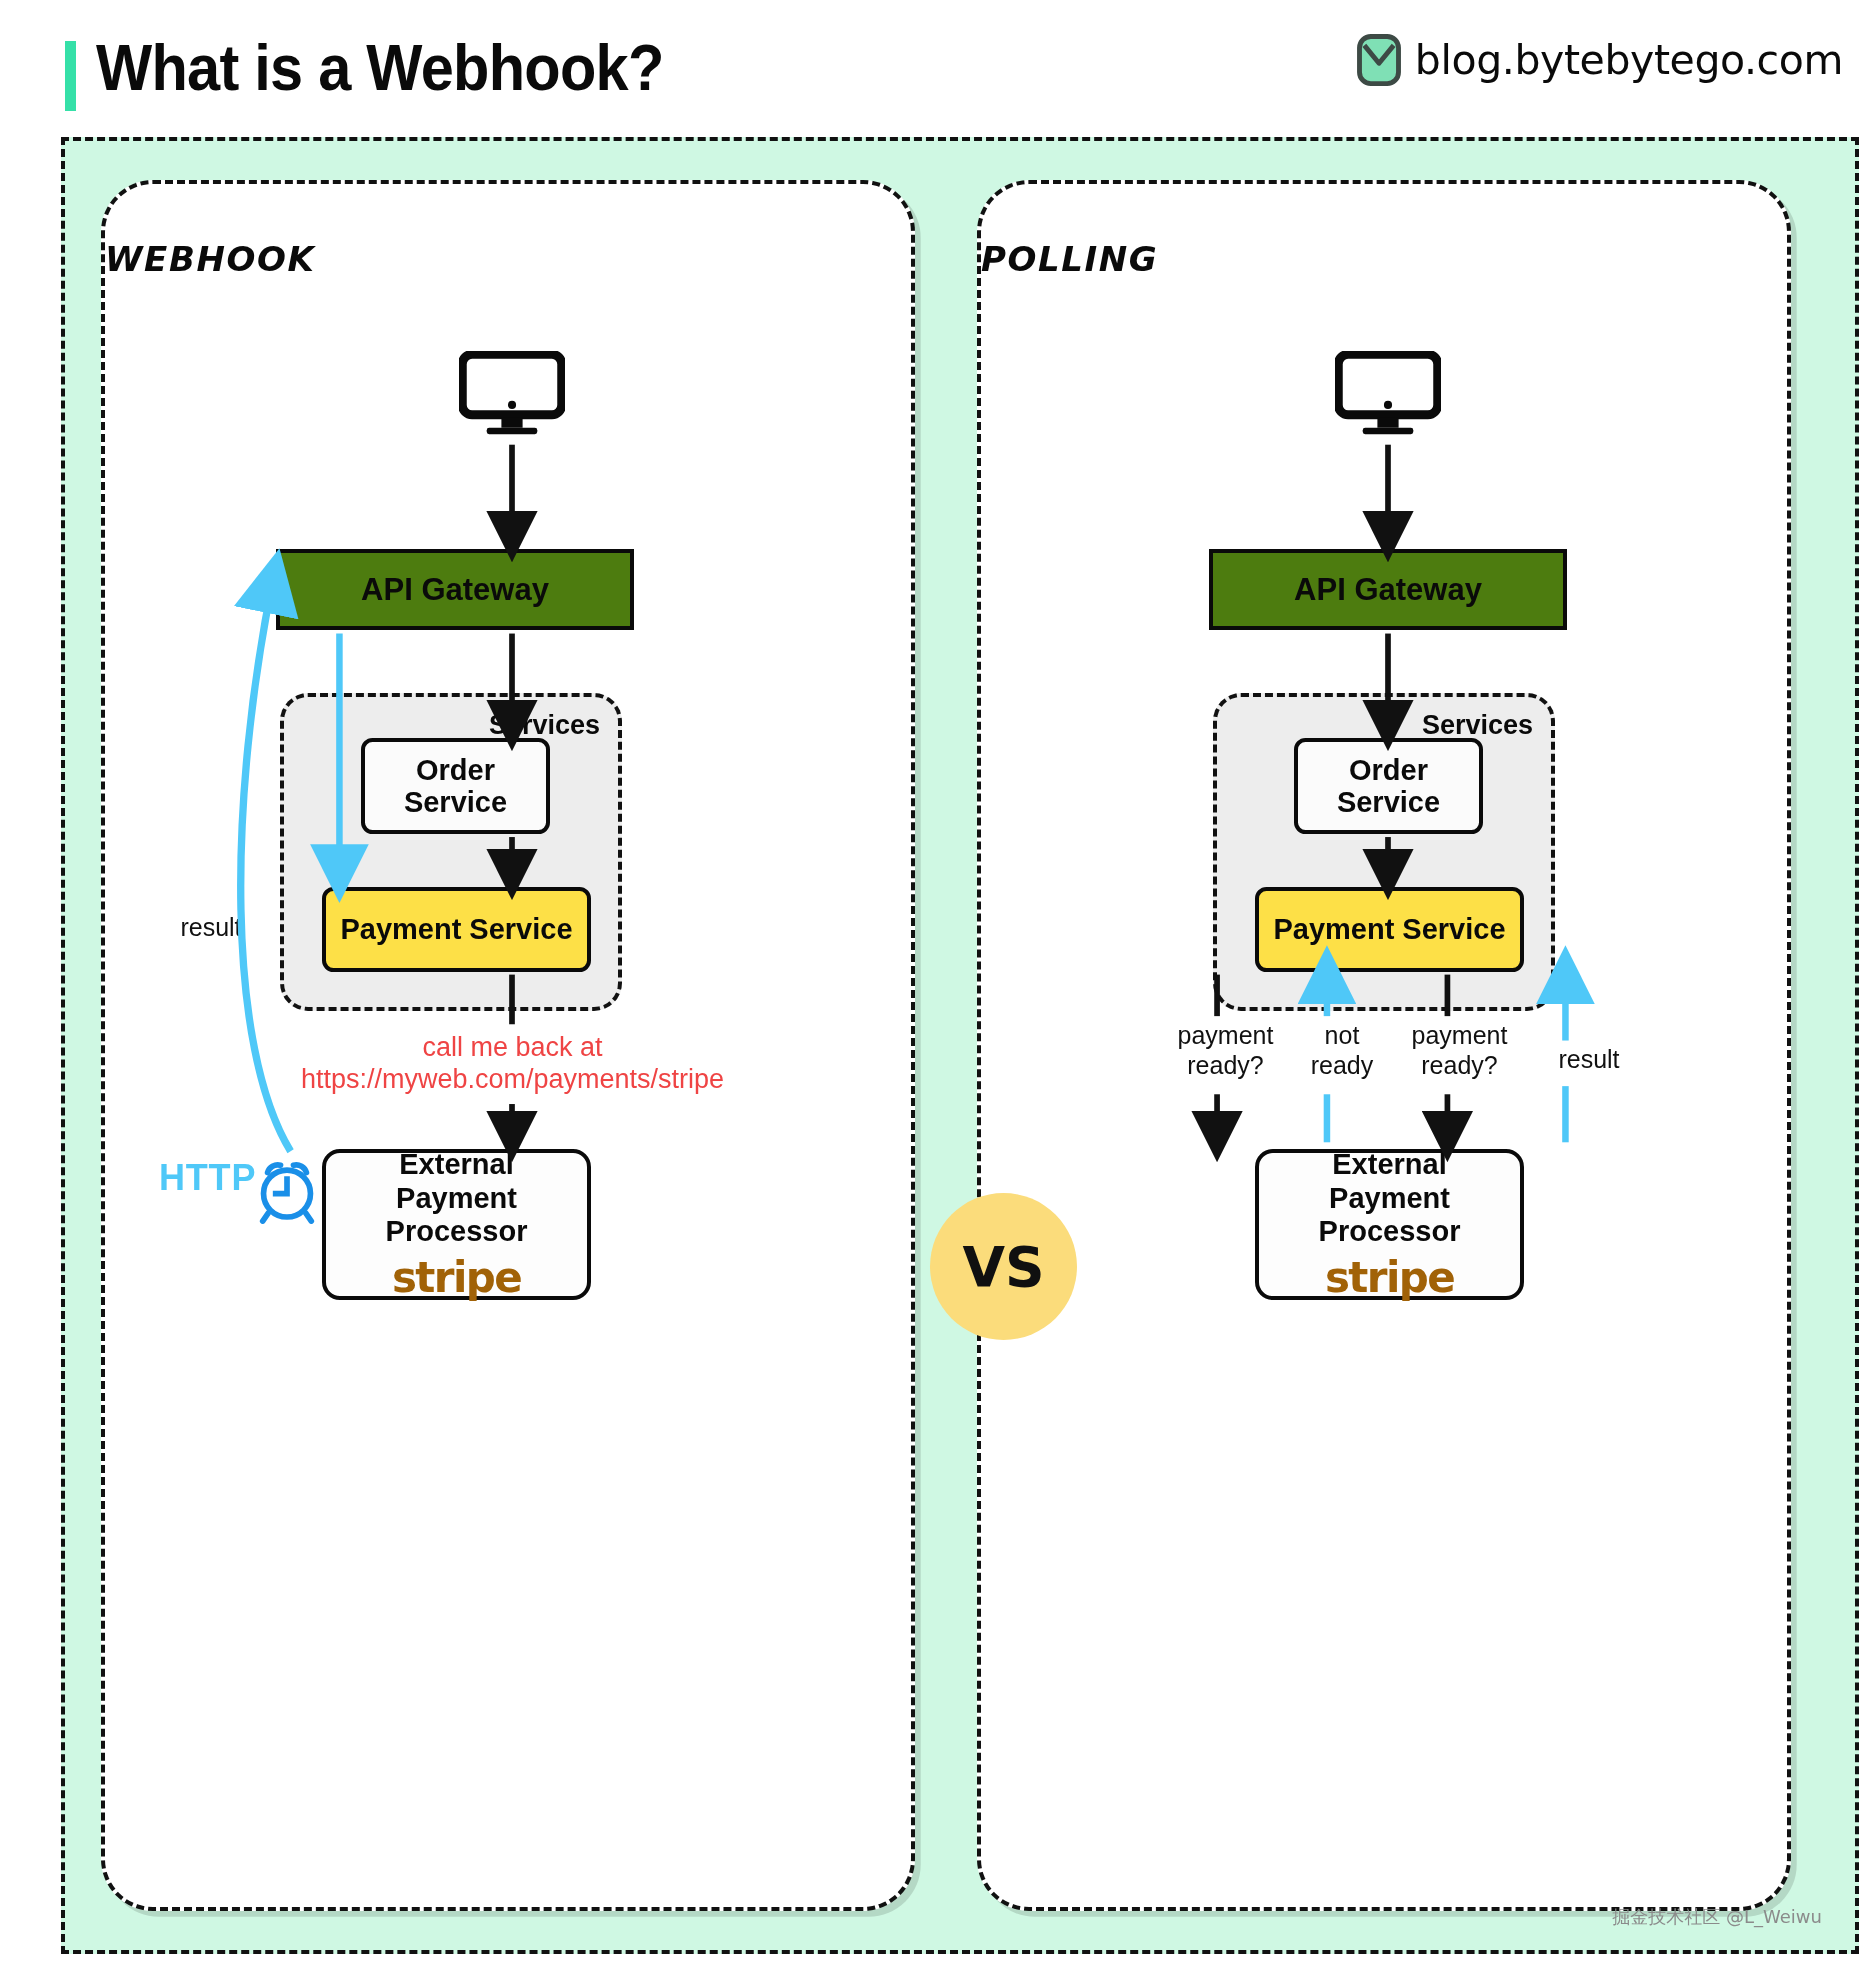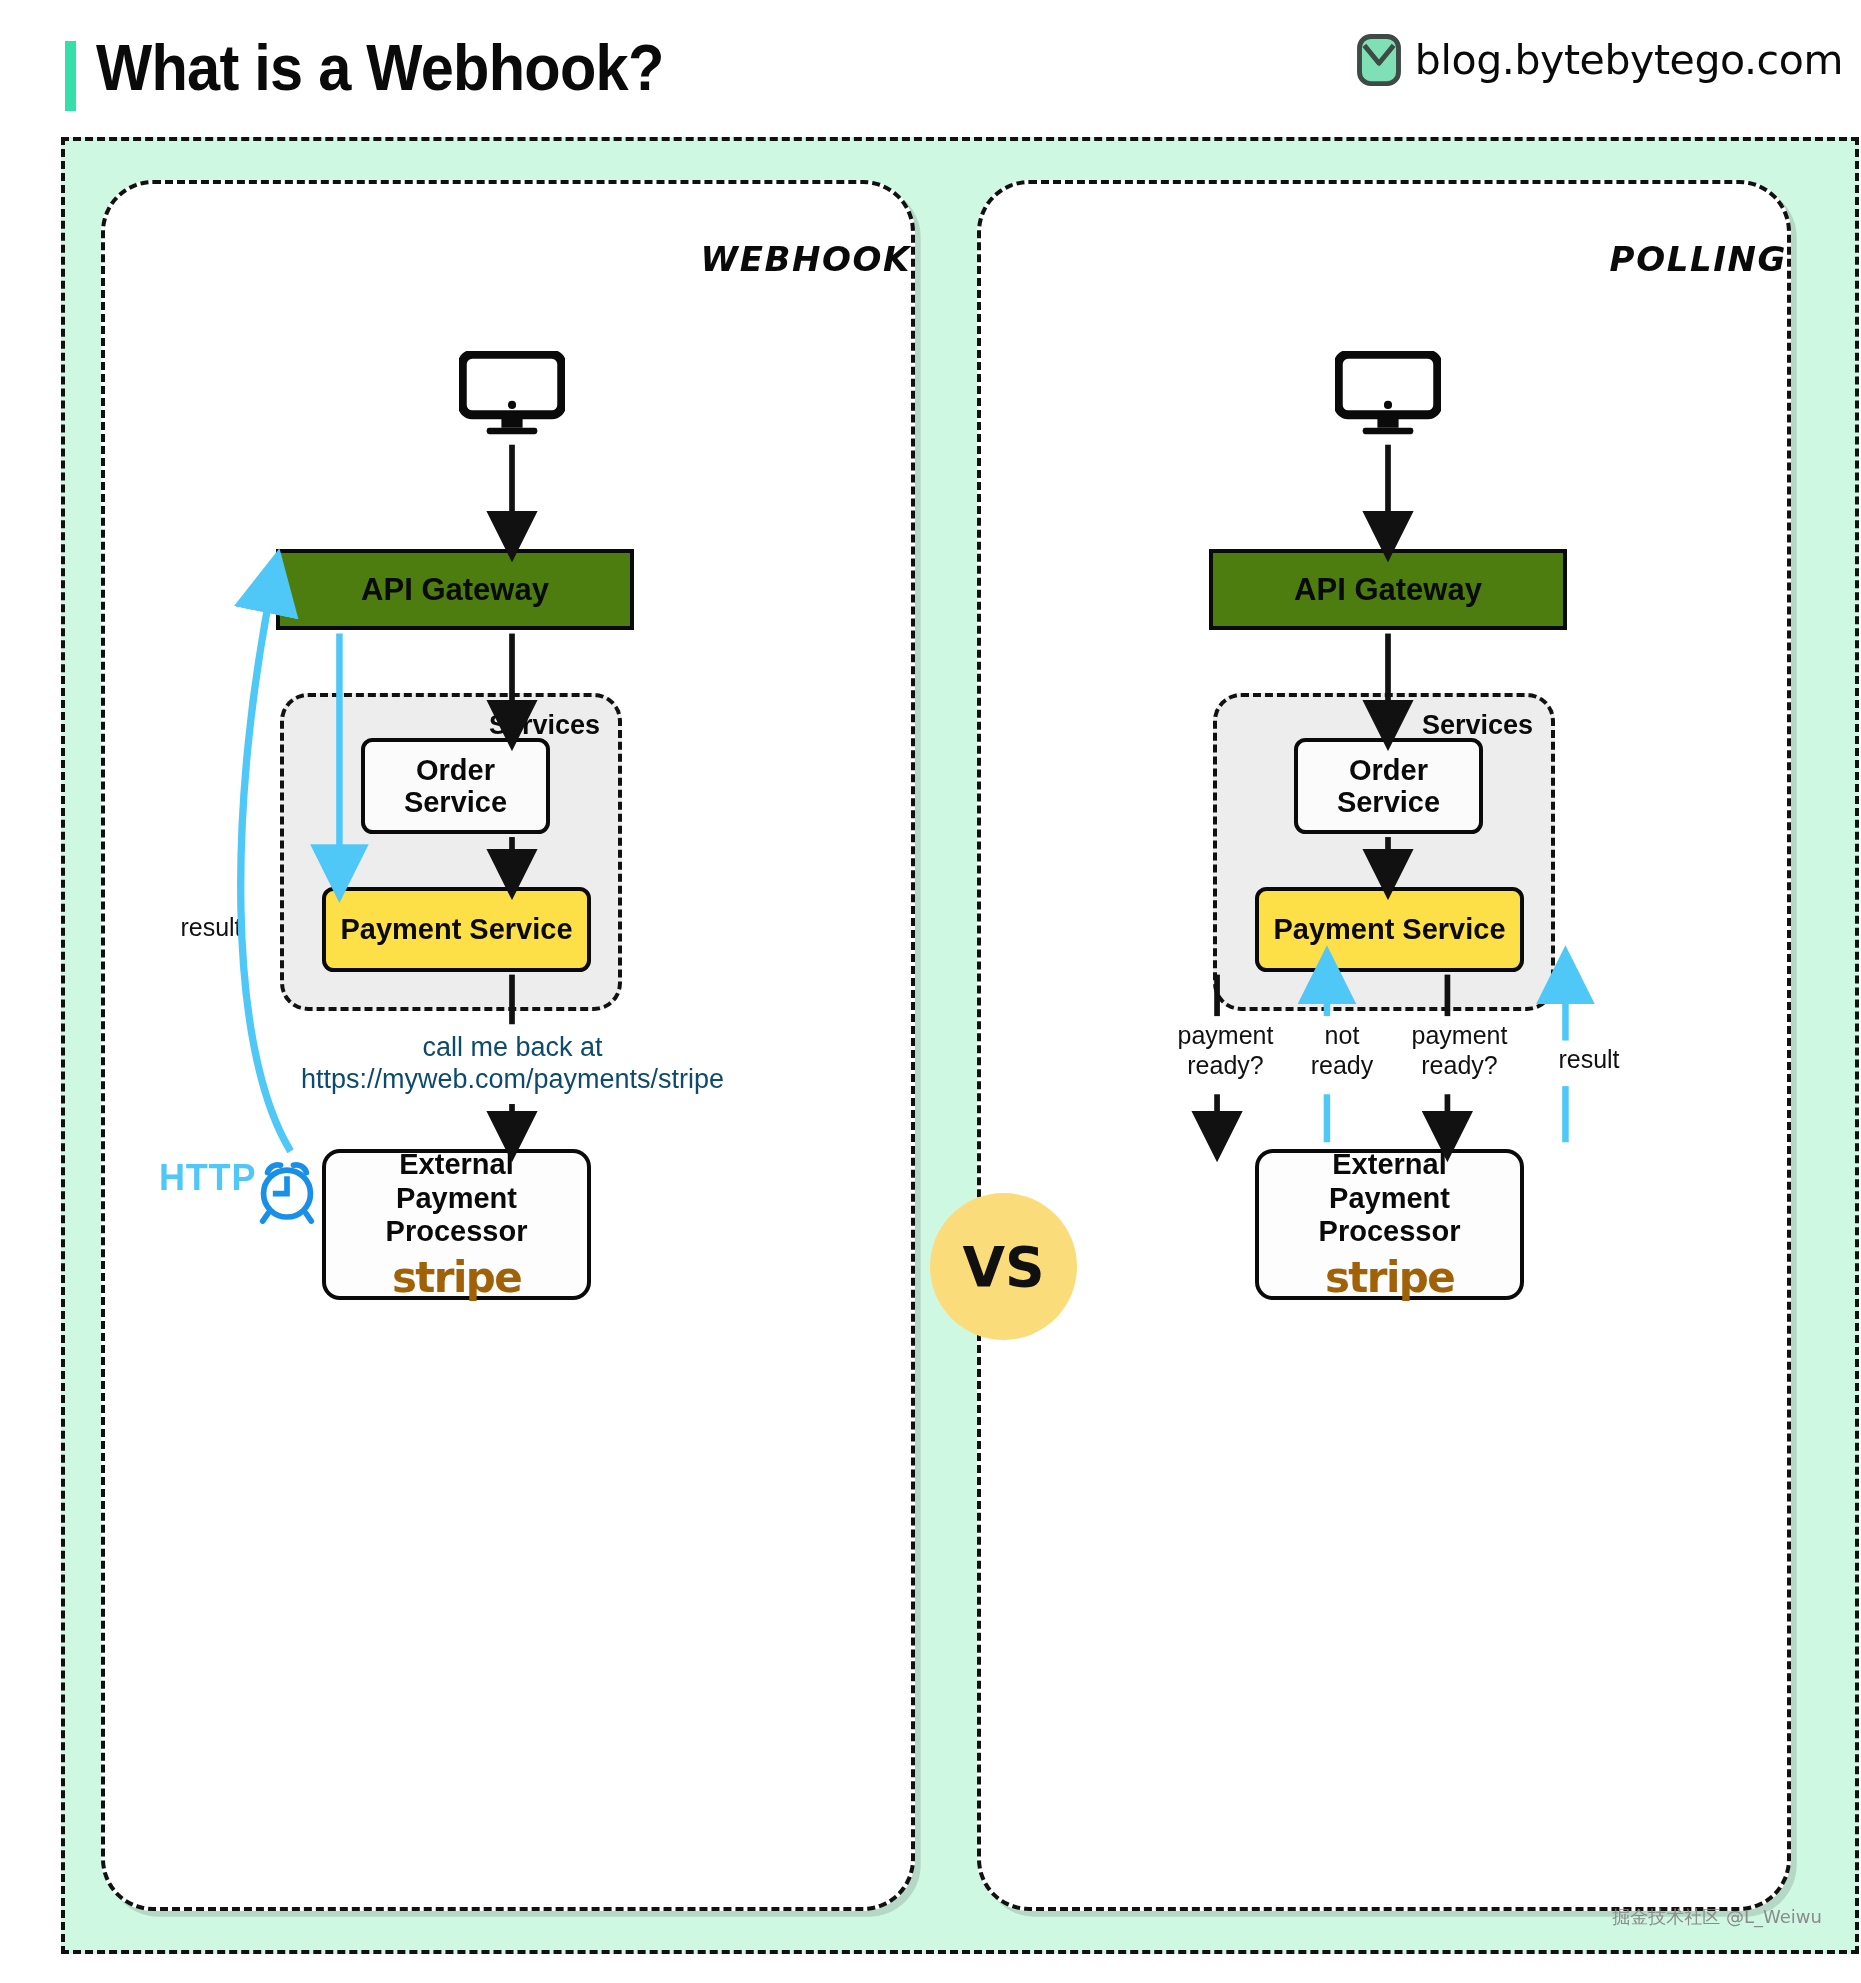--- a/index.html
+++ b/index.html
@@ -52,21 +52,21 @@
     background: #ffffff;
     border: 4.9px dashed #111111;
     border-radius: 52px;
     box-shadow: 5.7px 5.7px 0 rgba(0,0,0,0.13);
   }
   #panel-webhook { left: 36px; }
   #panel-polling { left: 912px; }
 
   .panel-title {
     position: absolute; top: 42px; left: 0; width: 100%;
-    text-align: right;
+    text-align: left;
     font-family: "DejaVu Sans", sans-serif;
     font-size: 49px; font-weight: 700; font-style: italic;
     color: #0a0a0a;
     letter-spacing: 1.6px;
     font-variant: small-caps;
     text-transform: lowercase;
   }
   .panel-title::first-letter { font-size: 49px; }
 
   
@@ -114,21 +114,21 @@
   }
 
   
   .monitor { position: absolute; width: 106px; height: 85px; }
 
   
   .flow-label {
     position: absolute; font-size: 25px; color: #111; line-height: 1.18;
     text-align: center; white-space: nowrap;
   }
-  .label-red { color: #0c4a6e; font-size: 27px; line-height: 1.2; }
+  .label-red { color: #ef4444; font-size: 27px; line-height: 1.2; }
   .label-http {
     position: absolute; color: #4FC8F8; font-size: 36px; font-weight: 700;
     letter-spacing: 0.8px;
   }
 
   
   #vs-badge {
     position: absolute; left: 865px; top: 1052px;
     width: 147px; height: 147px; border-radius: 50%;
     background: #FBDC7B;

